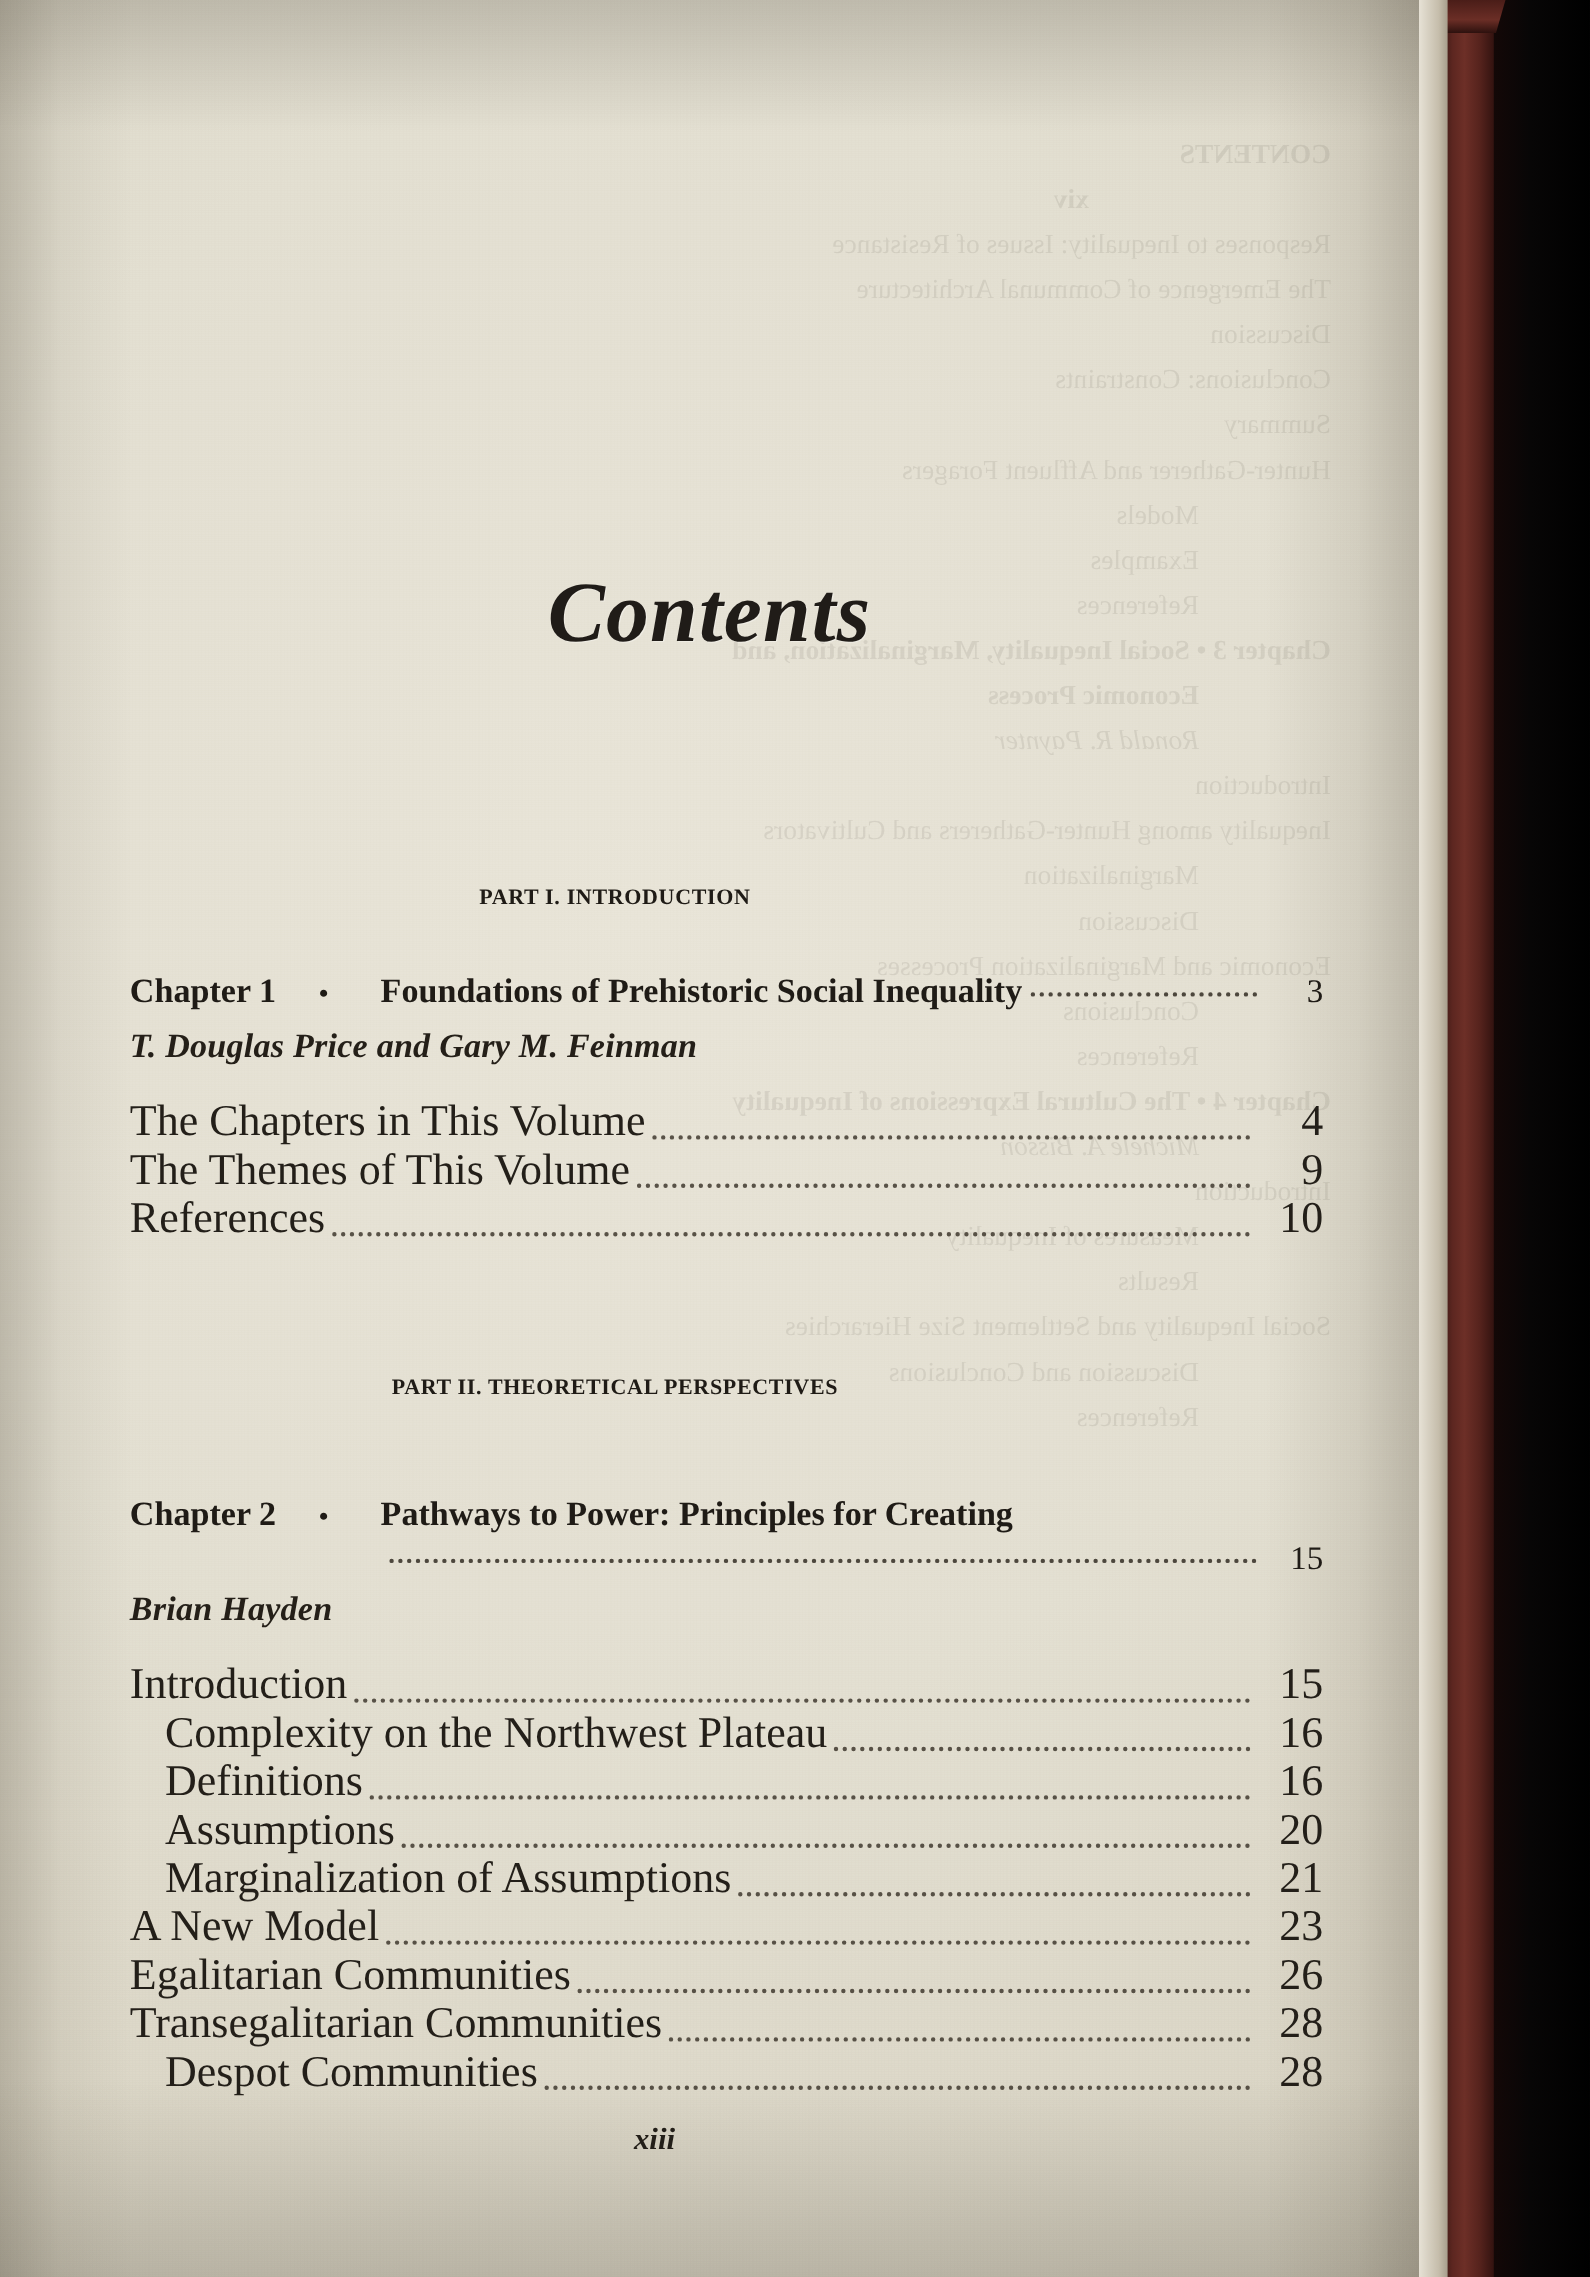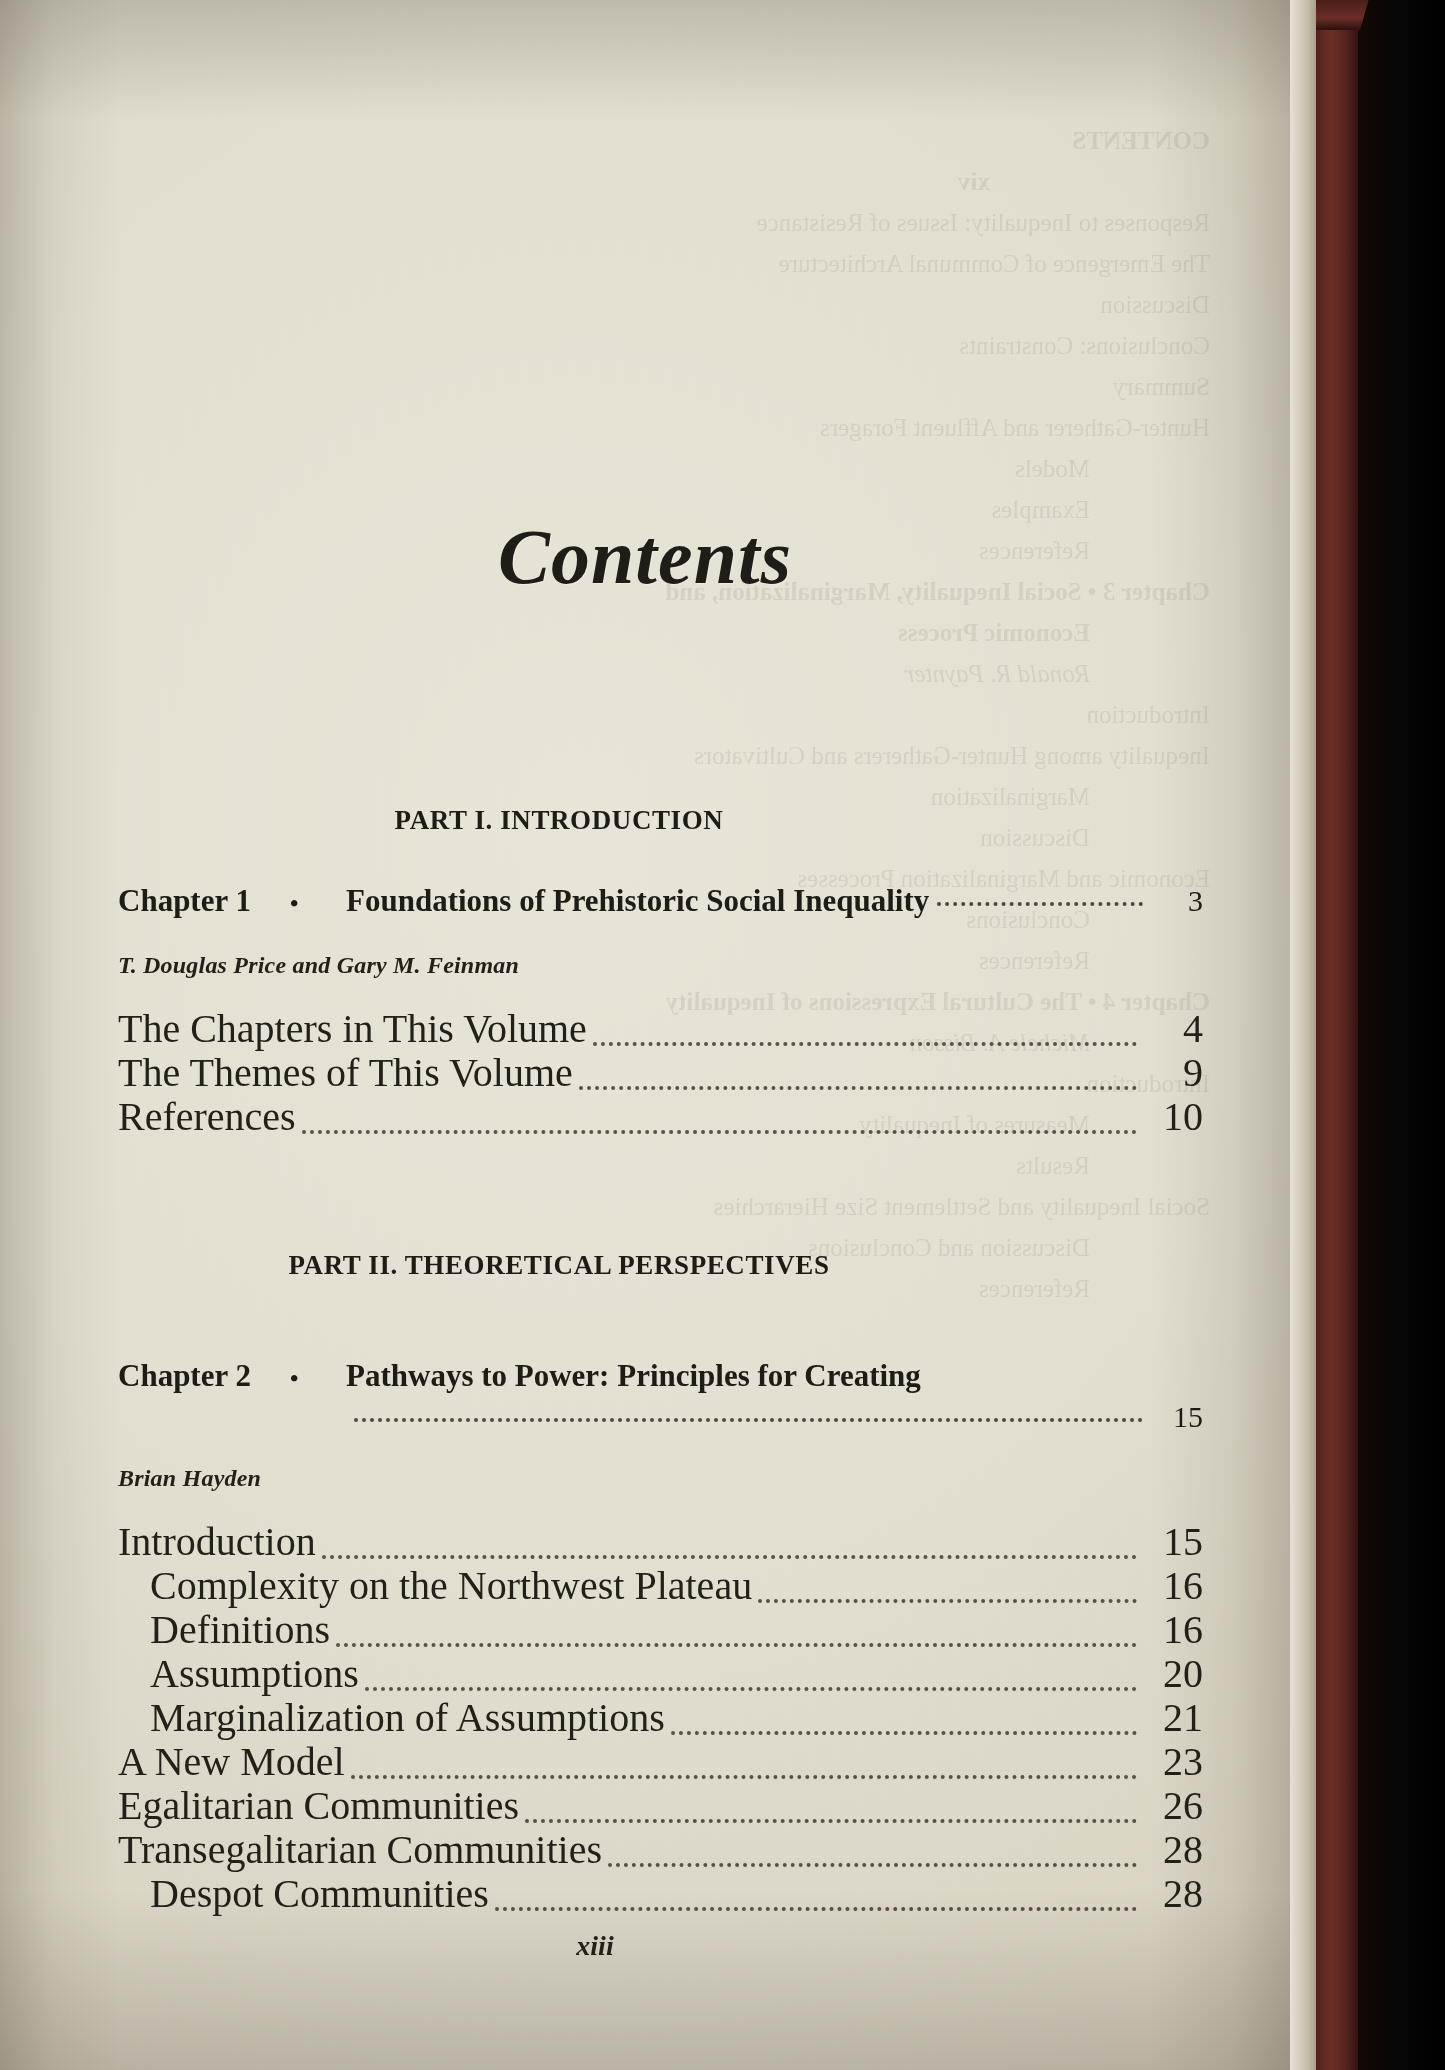--- a/index.html
+++ b/index.html
@@ -166,21 +166,21 @@
     letter-spacing: 1px;
     color: #201c18;
     text-shadow: 1px 1px 0 rgba(255,255,255,.35);
   }
 
   .part-heading {
     position: absolute;
     left: 0;
     width: 1118px;
     text-align: center;
-    font-size: 27px;
+    font-size: 20px;
     font-weight: bold;
     letter-spacing: .6px;
     color: #1f1b16;
   }
   #part-1 { top: 805px; }
   #part-2 { top: 1250px; }
 
   .chapter-block {
     position: absolute;
     left: 118px;
@@ -223,25 +223,25 @@
   }
   .ch-page {
     flex: 0 0 auto;
     width: 56px;
     text-align: right;
     font-weight: normal;
     font-size: 30px;
   }
 
   .author {
-    font-size: 24px;
+    font-size: 31px;
     font-style: italic;
     font-weight: bold;
     color: #241f18;
-    margin-top: 28px;
+    margin-top: 8px;
     letter-spacing: .2px;
   }
 
   .entries {
     margin-top: 28px;
   }
   .entry {
     display: flex;
     align-items: flex-end;
     font-size: 40px;

